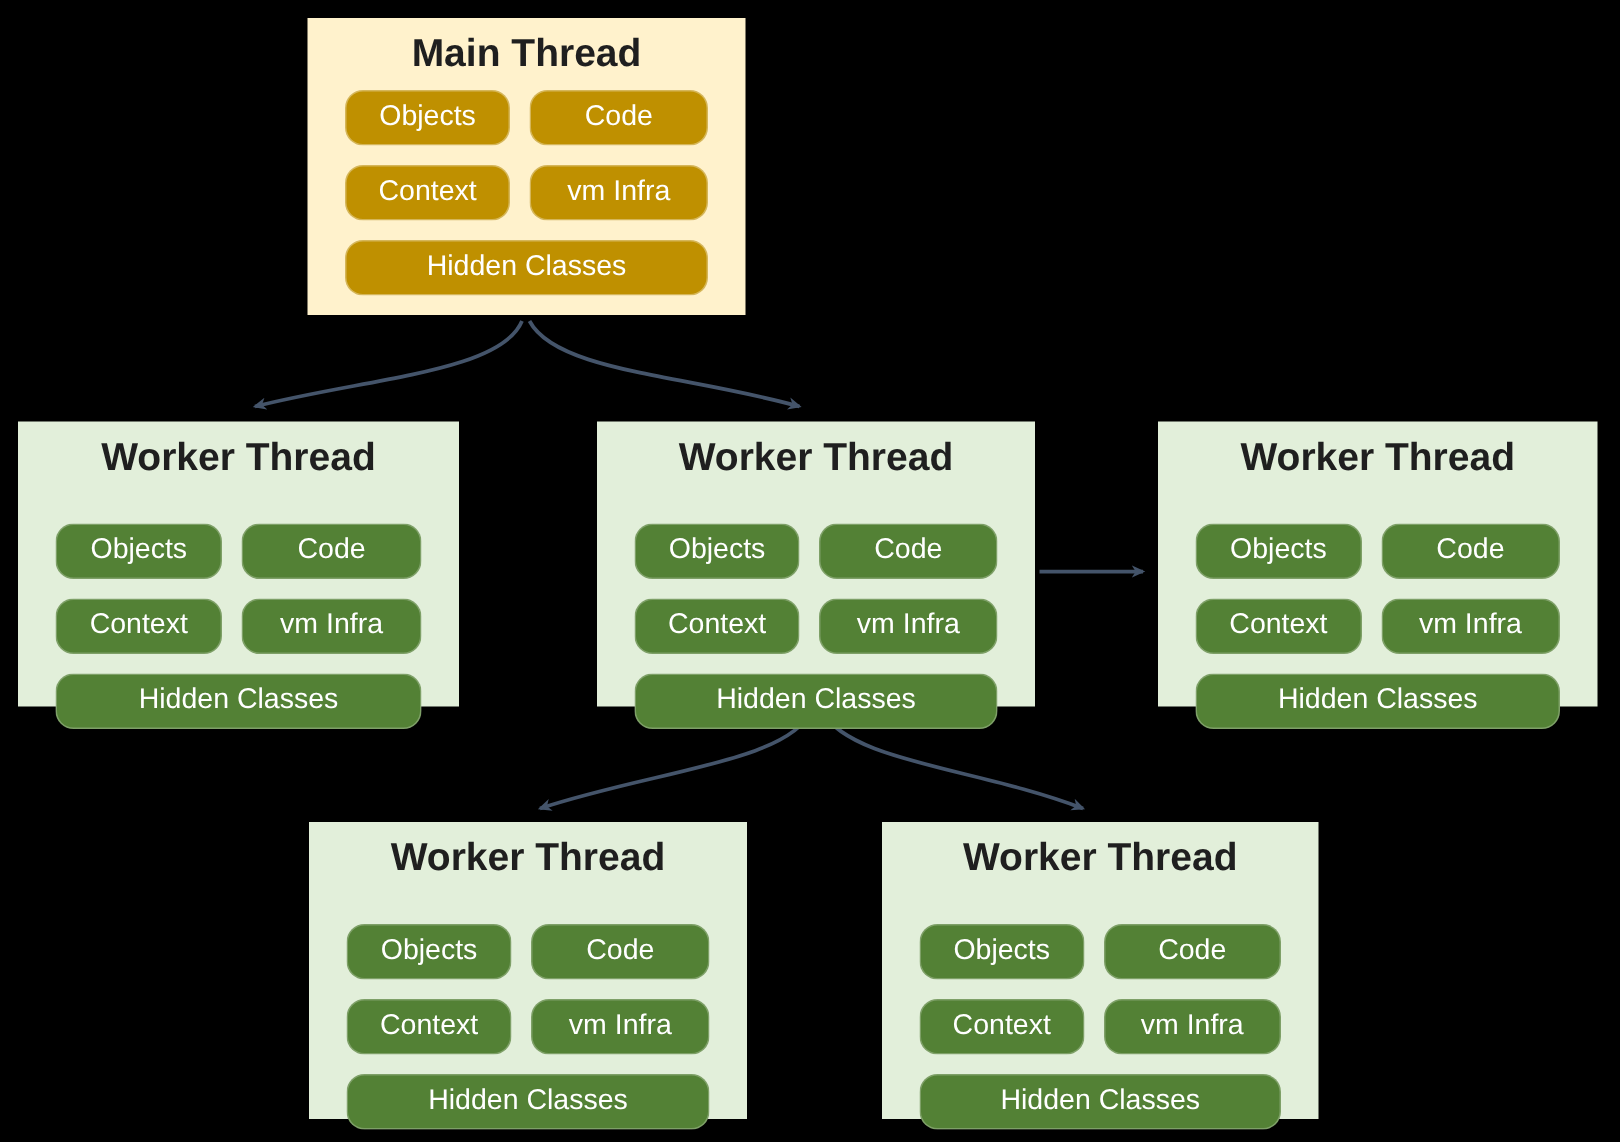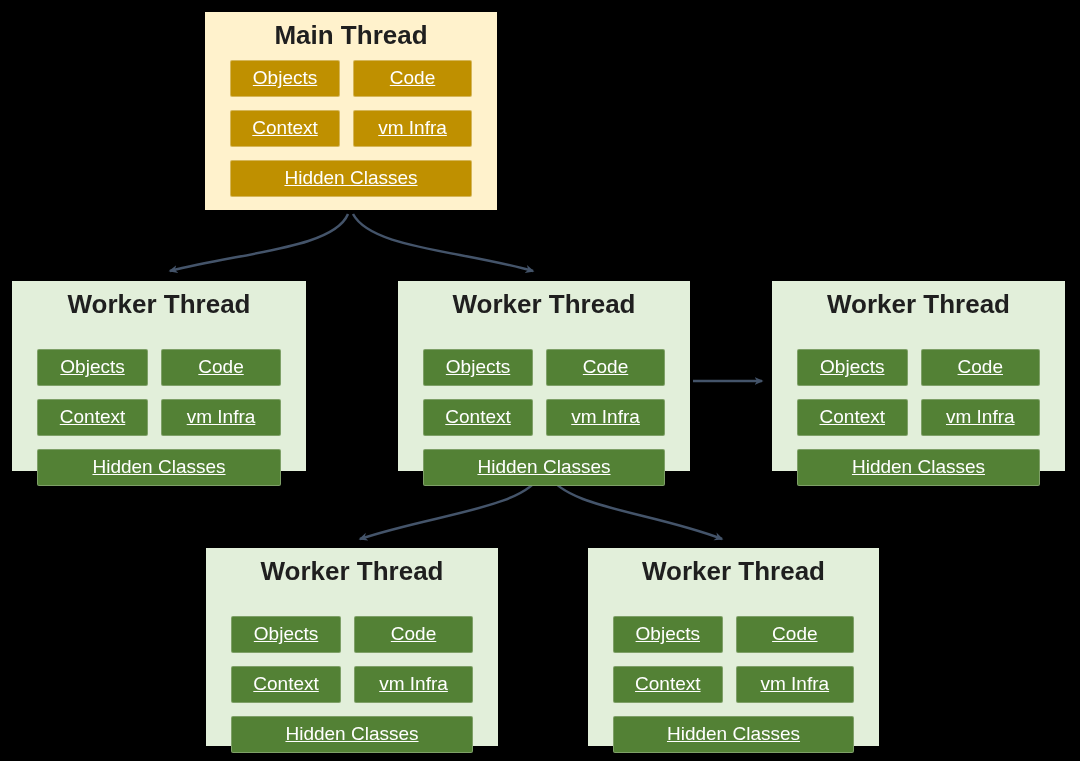--- a/index.html
+++ b/index.html
@@ -42,23 +42,22 @@
     padding: 8px 25px 16px;
     align-content: space-between;
   }
 
   .chip {
     display: flex;
     align-items: center;
     justify-content: center;
     font-size: 19px;
     color: var(--chip-text, #FFFFFF);
-    border-radius: 2px;
+    border-radius: 12px;
     white-space: nowrap;
-    text-decoration: underline;
   }
   .thread-box.main .chip {
     background: var(--main-chip-bg, #BF9000);
     border: 1px solid rgba(255,255,255,0.35);
   }
   .thread-box.worker .chip {
     background: var(--worker-chip-bg, #538135);
     border: 1px solid rgba(255,255,255,0.25);
   }
   .chip.wide { grid-column: 1 / -1; }

